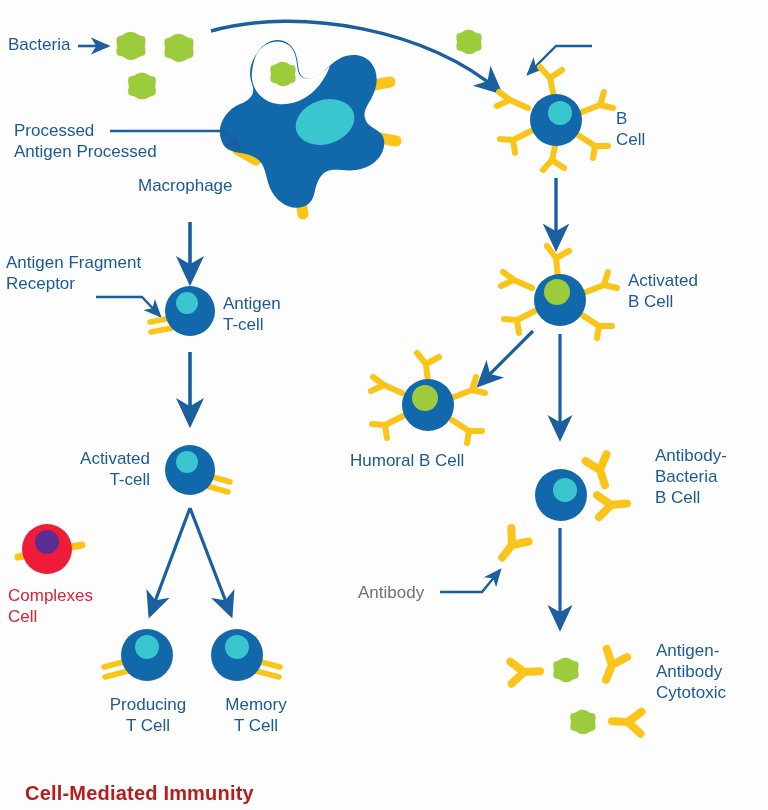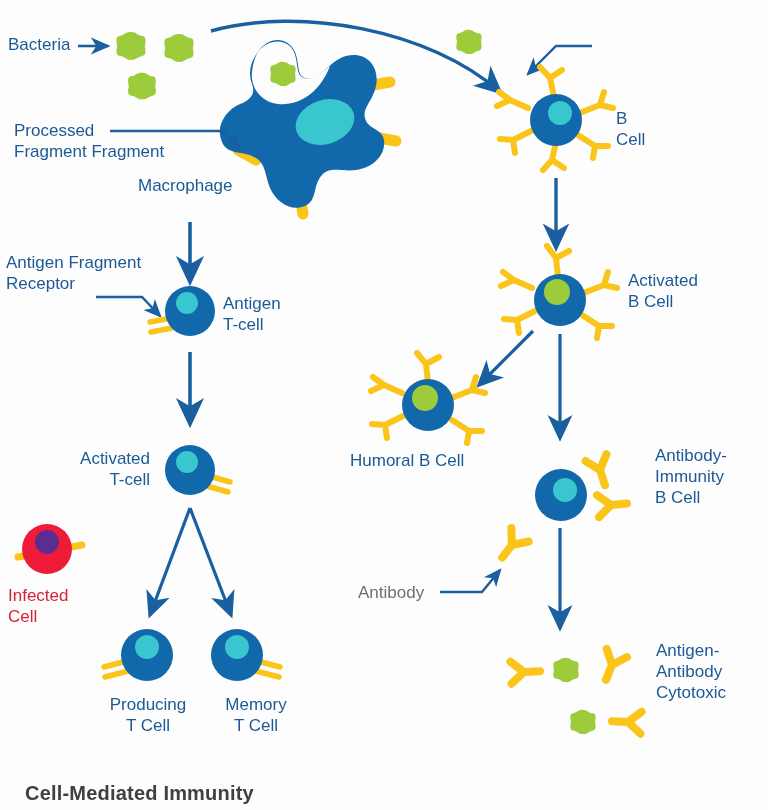--- a/index.html
+++ b/index.html
@@ -6,21 +6,21 @@
   body{
     width:768px;height:810px;position:relative;overflow:hidden;
     font-family:"Liberation Sans","DejaVu Sans",sans-serif;
     background:#fdfdfd;
   }
   #stage{position:absolute;inset:0;width:623px;height:810px;}
   svg.layer{position:absolute;left:0;top:0;width:768px;height:810px;}
   .lbl{position:absolute;color:#1c5a96;font-size:17px;line-height:21px;white-space:pre-line;}
   .lbl.gray{color:#6c7177;}
   .lbl.red{color:#d8213b;}
-  .sect{position:absolute;color:#404040;font-size:20px;font-weight:bold;letter-spacing:.2px;text-align:right;}
+  .sect{position:absolute;color:#b91c1c;font-size:20px;font-weight:bold;letter-spacing:.2px;text-align:right;}
   .lbl.right{text-align:right;}
 </style>
 </head>
 <body>
 
 <div id="stage">
 
   <svg class="layer" viewBox="0 0 768 810">
     <defs>
       <marker id="ah" markerWidth="9" markerHeight="9" refX="7.2" refY="4.5" orient="auto">
@@ -215,52 +215,52 @@
     </g>
     <g>
       <use href="#bact" transform="translate(583,722) scale(0.80)"></use>
       <use href="#abY" transform="translate(628,722) rotate(93)"></use>
     </g>
   </svg>
 
   <div class="lbl" style="left:8px;top:34px;">Bacteria</div>
 
   <div class="lbl" style="left:14px;top:120px;">Processed
-Fragment Fragment</div>
+Antigen Processed</div>
 
   <div class="lbl" style="left:138px;top:175px;">Macrophage</div>
 
   <div class="lbl" style="left:6px;top:252px;">Antigen Fragment
 Receptor</div>
 
   <div class="lbl" style="left:223px;top:293px;">Antigen
 T-cell</div>
 
   <div class="lbl right" style="left:20px;top:448px;width:130px;">Activated
 T-cell</div>
 
-  <div class="lbl red" style="left:8px;top:585px;">Infected
+  <div class="lbl red" style="left:8px;top:585px;">Complexes
 Cell</div>
 
   <div class="lbl" style="left:68px;top:694px;text-align:center;width:160px;">Producing
 T Cell</div>
 
   <div class="lbl" style="left:176px;top:694px;text-align:center;width:160px;">Memory
 T Cell</div>
 
 
   <div class="lbl" style="left:616px;top:108px;">B Cell</div>
 
   <div class="lbl" style="left:628px;top:270px;">Activated
 B Cell</div>
 
   <div class="lbl" style="left:350px;top:450px;">Humoral B Cell</div>
 
   <div class="lbl" style="left:655px;top:445px;">Antibody-
-Immunity
+Bacteria
 B Cell</div>
 
   <div class="lbl gray" style="left:358px;top:582px;">Antibody</div>
 
   <div class="lbl" style="left:656px;top:640px;">Antigen-
 Antibody
 Cytotoxic</div>
 
   <div class="sect" style="left:25px;top:782px;">Cell-Mediated Immunity</div>
 

